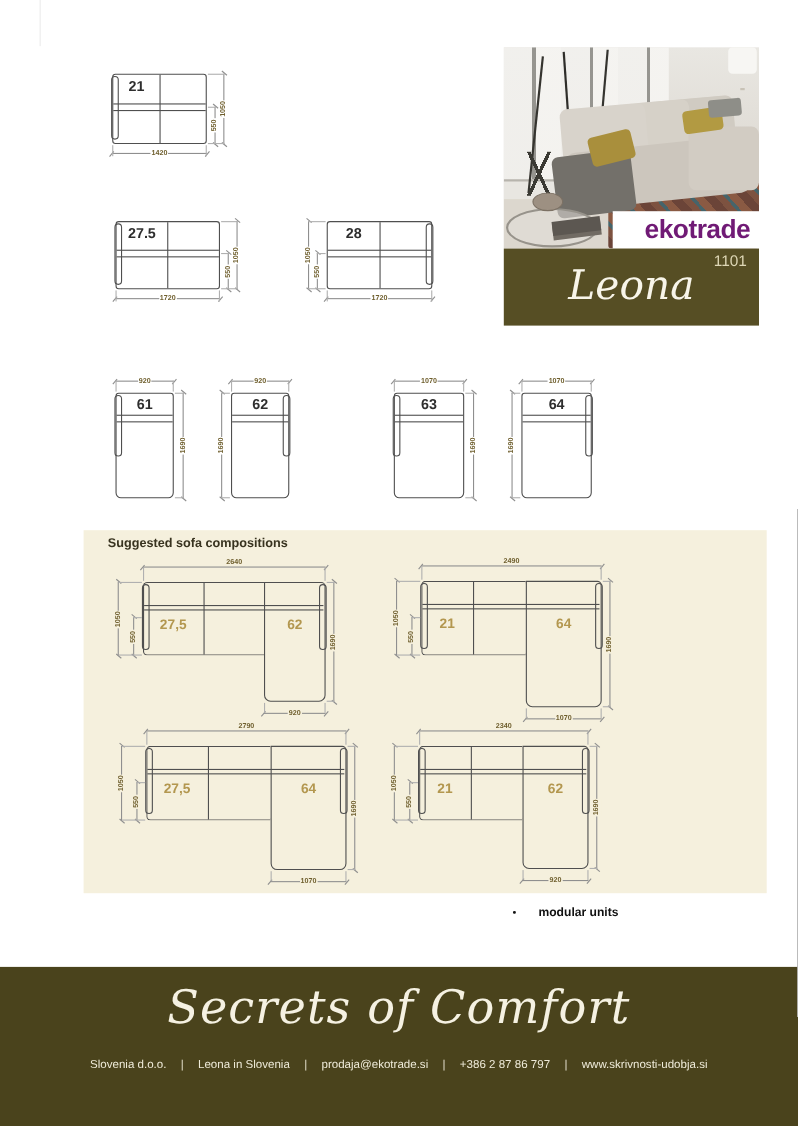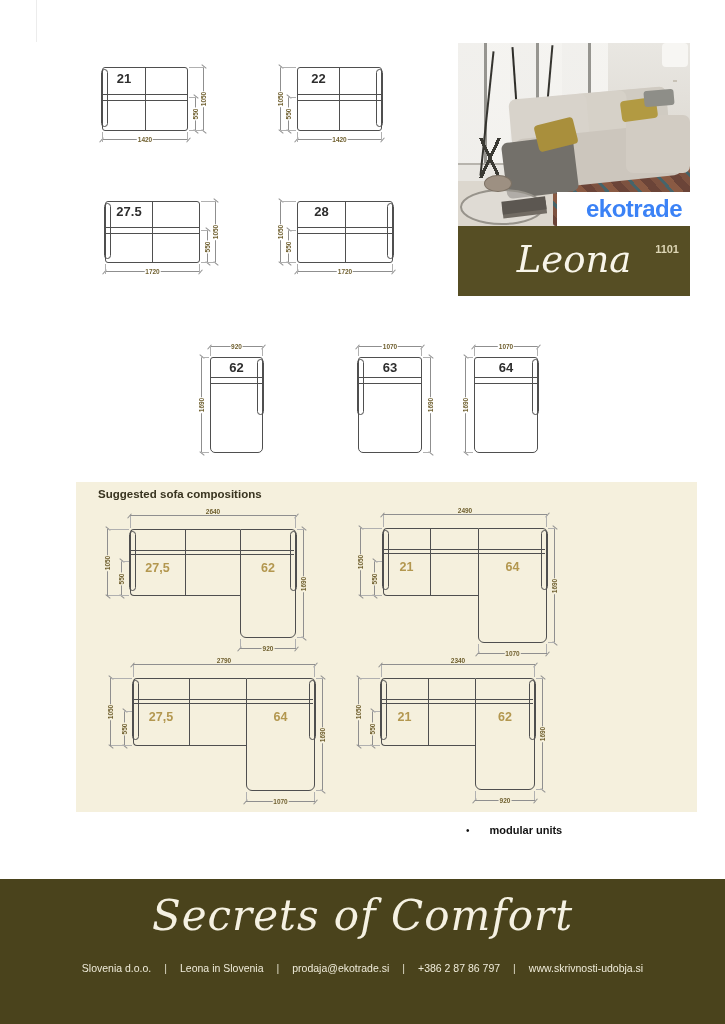--- a/index.html
+++ b/index.html
@@ -36,23 +36,23 @@
   .cbody{position:absolute;left:0;top:0;border:1px solid #4f4f4f;border-right:none;border-radius:4px 0 0 4px;}
   .chaise-box{position:absolute;top:0;border:1px solid #4f4f4f;border-radius:0 4px 6px 6px;}
   .clab{position:absolute;font-weight:bold;font-size:12.5px;color:#b3974f;text-align:center;line-height:1;}
 
   
   .photo{position:absolute;left:458px;top:43px;width:232px;height:183px;overflow:hidden;
          background:linear-gradient(180deg,#e9e7e2 0%,#ddd9d2 60%,#d8d3cb 100%);}
   .ph{position:absolute;}
   .ek-band{position:absolute;left:557px;top:192px;width:133px;height:34px;background:#ffffff;
            display:flex;align-items:center;justify-content:flex-end;padding-right:8px;}
-  .ek-logo{font-weight:bold;font-size:24px;letter-spacing:-0.5px;color:#3b82f6;line-height:1;}
+  .ek-logo{font-weight:bold;font-size:24px;letter-spacing:-0.5px;color:#701a75;line-height:1;}
   .model-box{position:absolute;left:458px;top:226px;width:232px;height:70px;background:#564e24;}
-  .model-code{position:absolute;right:11px;top:17px;font-size:11px;font-weight:bold;color:#ddd6b5;}
+  .model-code{position:absolute;right:11px;top:3px;font-size:14px;font-weight:normal;color:#ddd6b5;}
   .model-name{position:absolute;left:0;right:0;top:14px;text-align:center;
               font-family:"DejaVu Serif",serif;font-style:italic;font-size:37px;color:#f8f5e9;line-height:1.1;}
 
   
   .legend{position:absolute;left:466px;top:824px;display:flex;align-items:center;}
   .legend .b{font-size:10px;color:#111;}
   .legend .t{margin-left:20px;font-size:11px;font-weight:bold;color:#111;}
   .footer{position:absolute;left:0;top:879px;width:725px;height:145px;background:#4a431c;}
   .slogan{position:absolute;left:0;right:0;top:16px;text-align:center;font-family:"DejaVu Serif",serif;
           font-style:italic;font-size:42px;letter-spacing:1px;color:#f5f1e2;line-height:1;}
@@ -83,42 +83,20 @@
     <div class="dim dimh" style="left:0;top:72px;width:86px;">
         <span class="dlab">1420</span>
       </div>
     <div class="xl xv" style="left:0;top:65px;height:10px;"></div>
     <div class="xl xv" style="left:85px;top:65px;height:10px;"></div>
     <div class="xl xh" style="left:87px;top:0;width:15px;"></div>
     <div class="xl xh" style="left:87px;top:30px;width:7px;"></div>
     <div class="xl xh" style="left:87px;top:63px;width:15px;"></div>
   </div>
 
-  <div class="mod" style="left:297px;top:67px;width:85px;height:64px;">
-    <div class="box" style="left:0;top:0;width:85px;height:64px;"></div>
-    <div class="hl" style="left:1px;width:83px;top:27px;"></div>
-    <div class="hl" style="left:1px;width:83px;top:33px;"></div>
-    <div class="vl" style="left:42px;top:1px;height:62px;"></div>
-    <div class="arm" style="right:-1px;top:2px;height:58px;"></div>
-    <div class="num" style="left:1px;top:5px;width:41px;">22</div>
-    <div class="dim dimv" style="left:-9px;top:30px;height:34px;">
-        <span class="dlab">550</span>
-      </div>
-    <div class="dim dimv" style="left:-17px;top:0;height:64px;">
-        <span class="dlab">1050</span>
-      </div>
-    <div class="dim dimh" style="left:0;top:72px;width:85px;">
-        <span class="dlab">1420</span>
-      </div>
-    <div class="xl xv" style="left:0;top:65px;height:10px;"></div>
-    <div class="xl xv" style="left:84px;top:65px;height:10px;"></div>
-    <div class="xl xh" style="left:-17px;top:0;width:16px;"></div>
-    <div class="xl xh" style="left:-9px;top:30px;width:8px;"></div>
-    <div class="xl xh" style="left:-17px;top:63px;width:16px;"></div>
-  </div>
 
   <div class="mod" style="left:105px;top:201px;width:107px;height:62px;padding-left:22px;">
     <div class="box" style="left:0;top:0;width:95px;height:62px;"></div>
     <div class="hl" style="left:1px;width:93px;top:26px;"></div>
     <div class="hl" style="left:1px;width:93px;top:32px;"></div>
     <div class="vl" style="left:47px;top:1px;height:60px;"></div>
     <div class="arm" style="left:-1px;top:2px;height:56px;"></div>
     <div class="num" style="left:1px;top:4px;width:46px;">27.5</div>
     <div class="dim dimv" style="left:102px;top:29px;height:33px;">
         <span class="dlab">550</span>
@@ -152,20 +130,37 @@
     <div class="dim dimh" style="left:0;top:70px;width:96px;">
         <span class="dlab">1720</span>
       </div>
     <div class="xl xv" style="left:0;top:63px;height:10px;"></div>
     <div class="xl xv" style="left:95px;top:63px;height:10px;"></div>
     <div class="xl xh" style="left:-17px;top:0;width:16px;"></div>
     <div class="xl xh" style="left:-9px;top:29px;width:8px;"></div>
     <div class="xl xh" style="left:-17px;top:61px;width:16px;"></div>
   </div>
 
+  <div class="mod" style="left:105px;top:357px;width:53px;height:96px;">
+    <div class="box" style="left:0;top:0;width:53px;height:96px;border-radius:3px 3px 5px 5px;"></div>
+    <div class="hl" style="left:1px;width:51px;top:20px;"></div>
+    <div class="hl" style="left:1px;width:51px;top:26px;"></div>
+    <div class="arm" style="left:-1px;top:2px;height:56px;"></div>
+    <div class="num" style="left:0;top:4px;width:53px;">61</div>
+    <div class="dim dimh" style="left:0;top:-11px;width:53px;">
+        <span class="dlab">920</span>
+      </div>
+    <div class="dim dimv" style="left:61px;top:0;height:96px;">
+        <span class="dlab">1690</span>
+      </div>
+    <div class="xl xv" style="left:0;top:-11px;height:10px;"></div>
+    <div class="xl xv" style="left:52px;top:-11px;height:10px;"></div>
+    <div class="xl xh" style="left:54px;top:0;width:8px;"></div>
+    <div class="xl xh" style="left:54px;top:95px;width:8px;"></div>
+  </div>
 
   <div class="mod" style="left:210px;top:357px;width:53px;height:96px;">
     <div class="box" style="left:0;top:0;width:53px;height:96px;border-radius:3px 3px 5px 5px;"></div>
     <div class="hl" style="left:1px;width:51px;top:20px;"></div>
     <div class="hl" style="left:1px;width:51px;top:26px;"></div>
     <div class="arm" style="right:-1px;top:2px;height:56px;"></div>
     <div class="num" style="left:0;top:4px;width:53px;">62</div>
     <div class="dim dimh" style="left:0;top:-11px;width:53px;">
         <span class="dlab">920</span>
       </div>

